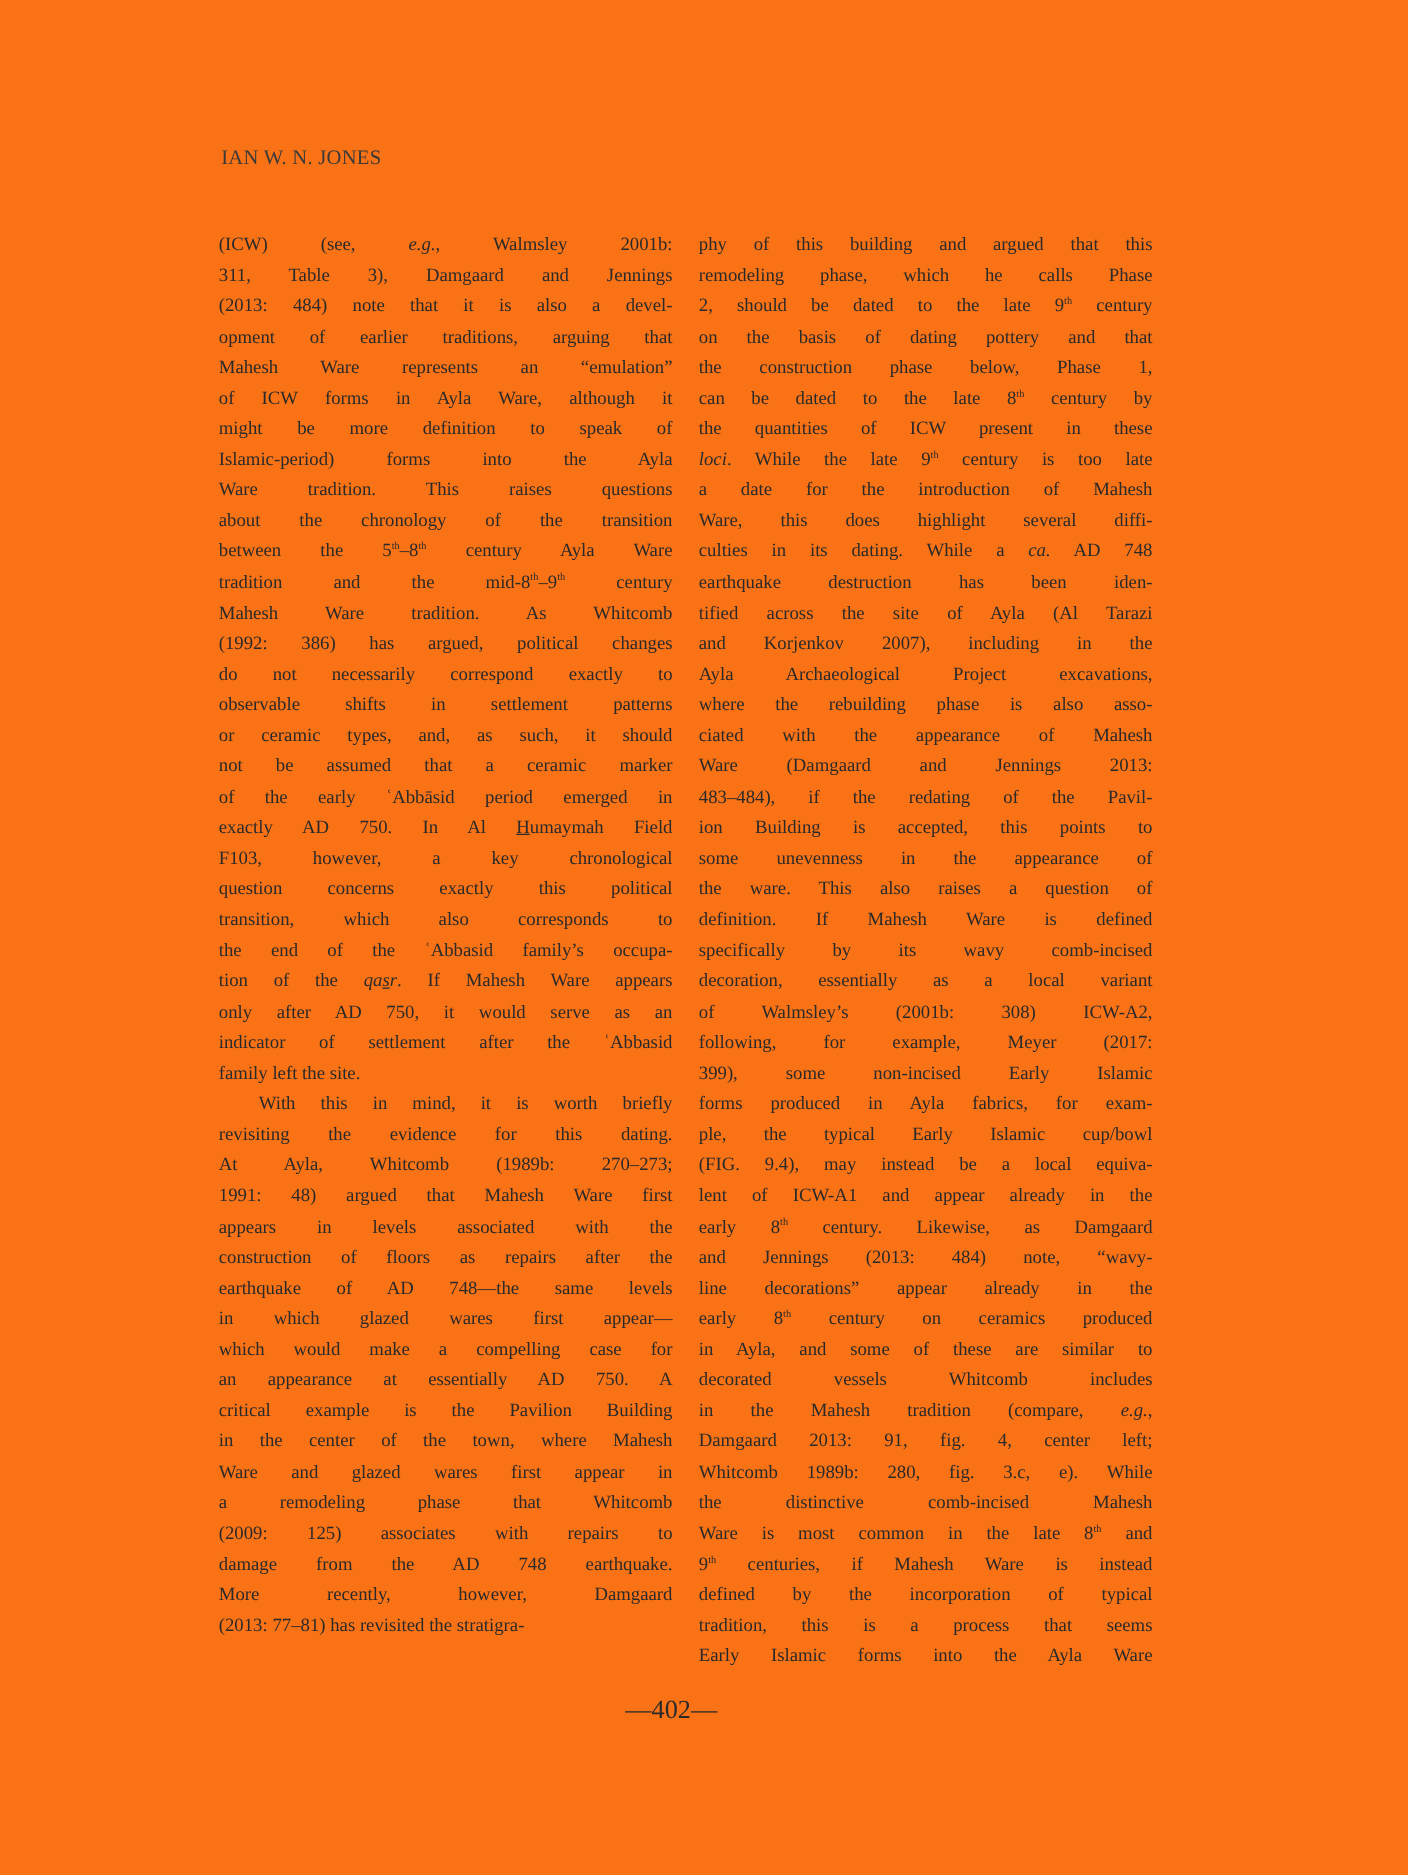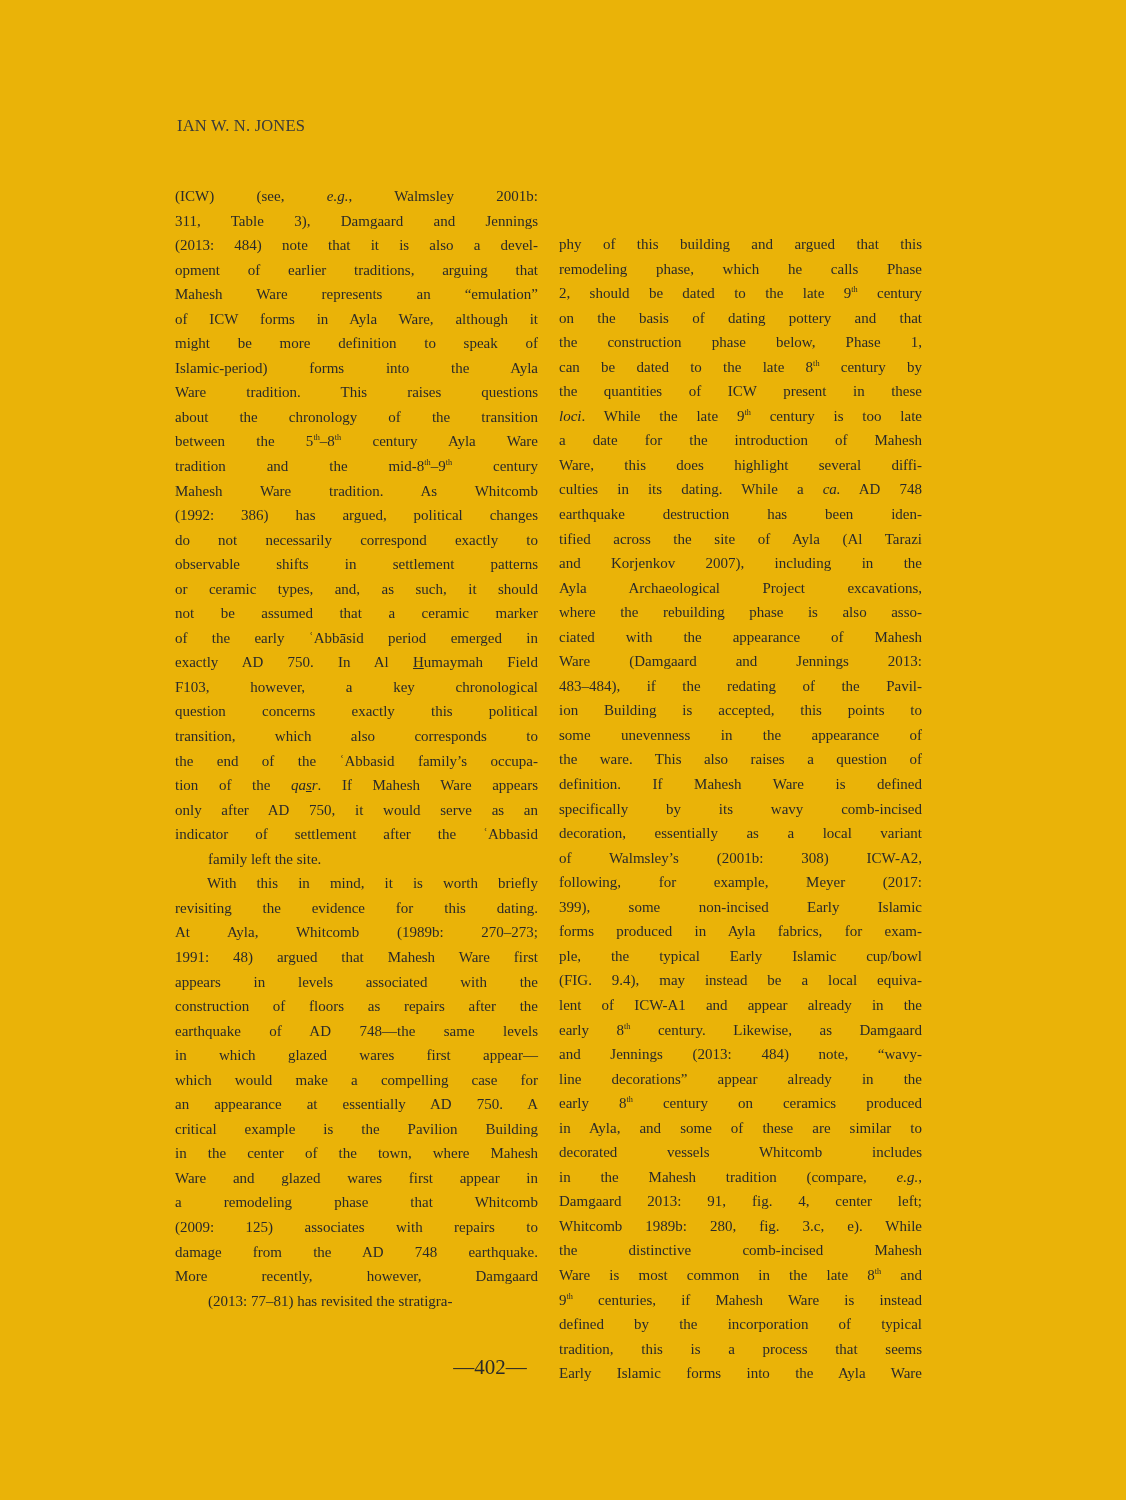--- a/index.html
+++ b/index.html
@@ -1,42 +1,42 @@
 <!DOCTYPE html>
 <html><head>
 <meta charset="utf-8">
 <style>
   html, body { margin: 0; padding: 0; background: #ffffff; }
   body { width: 1126px; height: 1500px; position: relative; overflow: hidden; }
   .page {
     position: absolute; left: 0; top: 0; width: 1126px; height: 1500px;
-    background: #eab308; color: #2a2a2a;
+    background: #f97316; color: #2a2a2a;
     font-family: "Liberation Serif", "DejaVu Serif", serif;
   }
   .running-head {
     position: absolute; left: 177px; top: 116px;
     font-size: 16.5px; letter-spacing: 0.2px; color: #3a3a3a;
   }
   .col {
     position: absolute; top: 184px; width: 363px;
     font-size: 15px; line-height: 24.55px;
     text-align: justify; hyphens: manual;
   }
   .col.left { left: 175px; }
-  .col.right { left: 559px; margin-top: 48px; }
+  .col.right { left: 559px; }
   .line {
     display: block; height: 24.55px; white-space: nowrap;
     text-align: justify; text-align-last: justify;
   }
-  .line.last { text-align-last: left; margin-left: 33px; }
+  .line.last { text-align-last: left; }
   .line.indent { text-indent: 32px; }
   sup { font-size: 0.55em; line-height: 0; vertical-align: 0.7em; }
   .page-number {
     position: absolute; left: 0; width: 980px; top: 1355px;
-    text-align: center; font-size: 21px; color: #2a2a2a;
+    text-align: center; font-size: 21px; color: #2a2a2a; padding-left: 47px;
   }
 </style>
 </head>
 <body>
 
 <div class="page">
   <div class="running-head">IAN W. N. JONES</div>
 
   <div class="col left">
       <span class="line">(ICW) (see, <i>e.g.</i>, Walmsley 2001b:</span>

